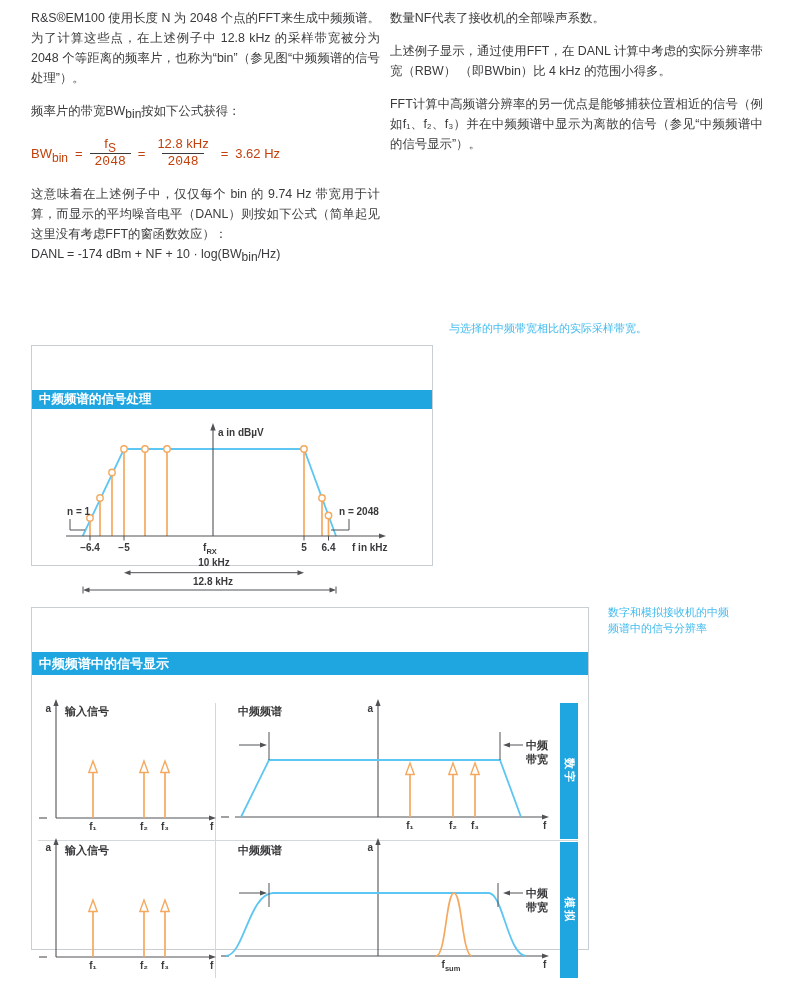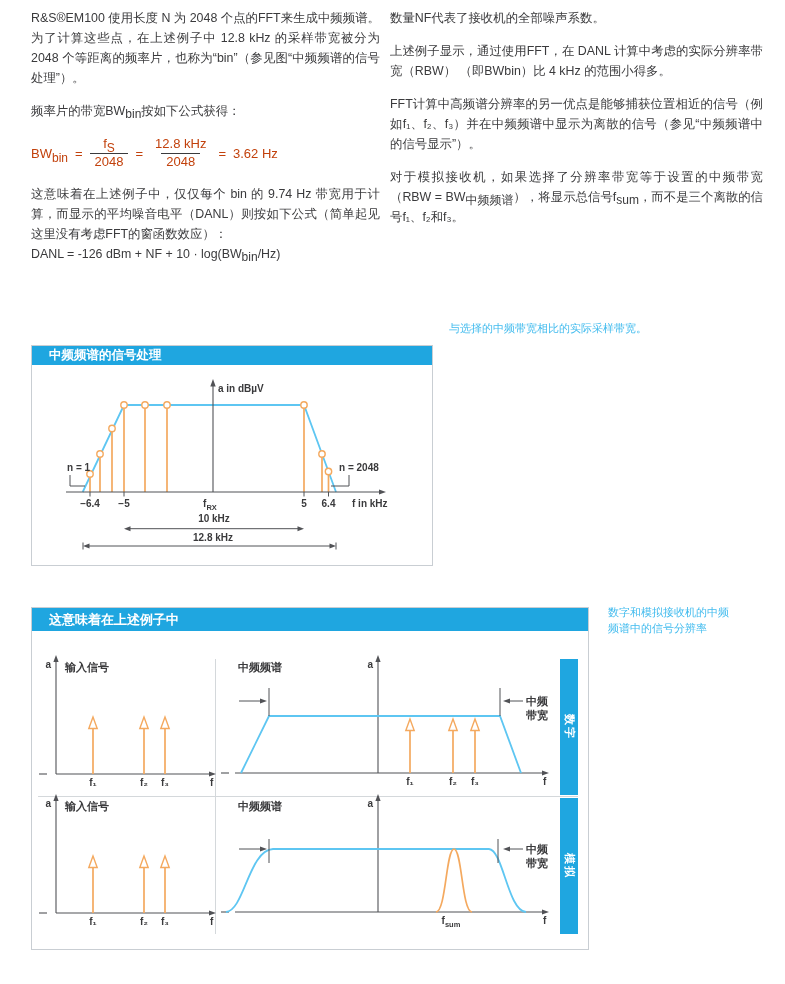--- a/index.html
+++ b/index.html
@@ -13,26 +13,26 @@
   .col { position:absolute; top:8px; }
   .col-left  { left:31px;  width:349px; }
   .col-right { left:390px; width:373px; }
   .col p { margin:0 0 13px 0; font-size:12.4px; line-height:20px; text-align:justify; }
   .col p.tight { margin-bottom:0; }
   sub.cs { font-size:12px; line-height:0; }
   
   .formula { display:flex; align-items:center; gap:7px; font-size:13px; margin:16px 0 14px 0; color:#c2410c; }
   .frac { display:inline-flex; flex-direction:column; align-items:center; line-height:1.15; }
   .frac .num { padding:0 5px 1px 5px; }
-  .frac .den { border-top:1.2px solid #3a3a3c; padding:1px 5px 0 5px; }
+  .frac .den { border-top:1.2px solid #3a3a3c; padding:1px 5px 0 5px;font-family:Liberation Mono, monospace; }
   
   .figure { position:absolute; background:#fff; border:1px solid #c9ced3; }
   #fig1 { left:31px; top:345px; width:402px; height:221px; }
   #fig2 { left:31px; top:607px; width:558px; height:343px; }
-  .fig-header { background:#1fa6e0; color:#fff; font-weight:700; padding-left:17px; }
+  .fig-header { background:#1fa6e0; color:#fff; font-weight:700; padding-left:7px;margin-top:44px; }
   #fig1 .fig-header { height:19px; font-size:12.5px; line-height:19px; }
   #fig2 .fig-header { height:23px; font-size:13px;   line-height:23px; }
   .fig-body { position:relative; }
   .caption { position:absolute; color:#41bbee; font-size:11px; line-height:16px; }
   #cap1 { left:449px; top:320px; width:320px; }
   #cap2 { left:608px; top:604px; width:172px; }
   
   svg text { font-family:"Liberation Sans","DejaVu Sans",sans-serif; fill:#3a3a3c; }
   .ax   { stroke:#515256; stroke-width:1.1; fill:none; }
   .axf  { fill:#515256; stroke:none; }
@@ -63,28 +63,27 @@
       </span>
       <span>=</span>
       <span class="frac">
         <span class="num">12.8 kHz</span>
         <span class="den">2048</span>
       </span>
       <span>=</span>
       <span>3.62 Hz</span>
     </div>
     <p class="tight">这意味着在上述例子中，仅仅每个 bin 的 9.74 Hz 带宽用于计算，而显示的平均噪音电平（DANL）则按如下公式（简单起见这里没有考虑FFT的窗函数效应）：</p>
-    <p><span>DANL = -126 dBm + NF + 10 · log(BW</span><sub class="cs">bin</sub><span>/Hz)</span></p>
+    <p><span>DANL = -174 dBm + NF + 10 · log(BW</span><sub class="cs">bin</sub><span>/Hz)</span></p>
   </div>
 
   <div class="col col-right">
     <p>数量NF代表了接收机的全部噪声系数。</p>
     <p>上述例子显示，通过使用FFT，在 DANL 计算中考虑的实际分辨率带宽（RBW） （即BWbin）比 4 kHz 的范围小得多。</p>
     <p>FFT计算中高频谱分辨率的另一优点是能够捕获位置相近的信号（例如f₁、f₂、f₃）并在中频频谱中显示为离散的信号（参见“中频频谱中的信号显示”）。</p>
-    <p><span>对于模拟接收机，如果选择了分辨率带宽等于设置的中频带宽（RBW = BW</span><sub class="cs">中频频谱</sub><span>），将显示总信号f</span><sub class="cs">sum</sub><span>，而不是三个离散的信号f₁、f₂和f₃。</span></p>
   </div>
 
   <div class="figure" id="fig1">
     <div class="fig-header">中频频谱的信号处理</div>
     <div class="fig-body">
       <svg width="400" height="200" viewBox="0 0 400 200">
 
         <polyline class="blue" points="50.7,127 92,40 272,40 304,127"></polyline>
 
         <g class="org" stroke-width="1.8">
@@ -147,21 +146,21 @@
           <polygon class="axf" points="304,181 297.5,178.5 297.5,183.5"></polygon>
           <line class="thin" x1="51" y1="177.5" x2="51" y2="184.5"></line>
           <line class="thin" x1="304" y1="177.5" x2="304" y2="184.5"></line>
         </g>
       </svg>
     </div>
   </div>
   <div class="caption" id="cap1">与选择的中频带宽相比的实际采样带宽。</div>
 
   <div class="figure" id="fig2">
-    <div class="fig-header">这意味着在上述例子中</div>
+    <div class="fig-header">中频频谱中的信号显示</div>
     <div class="fig-body">
       <svg width="556" height="319" viewBox="0 0 556 319">
 
         <line class="div" x1="6" y1="165.5" x2="546" y2="165.5"></line>
         <line class="div" x1="183.5" y1="28" x2="183.5" y2="303"></line>
 
         <g>
           <line class="ax" x1="24" y1="30" x2="24" y2="143"></line>
           <polygon class="axf" points="24,24 21.4,31 26.6,31"></polygon>
           <text class="lbl" x="19" y="37" text-anchor="end">a</text>

